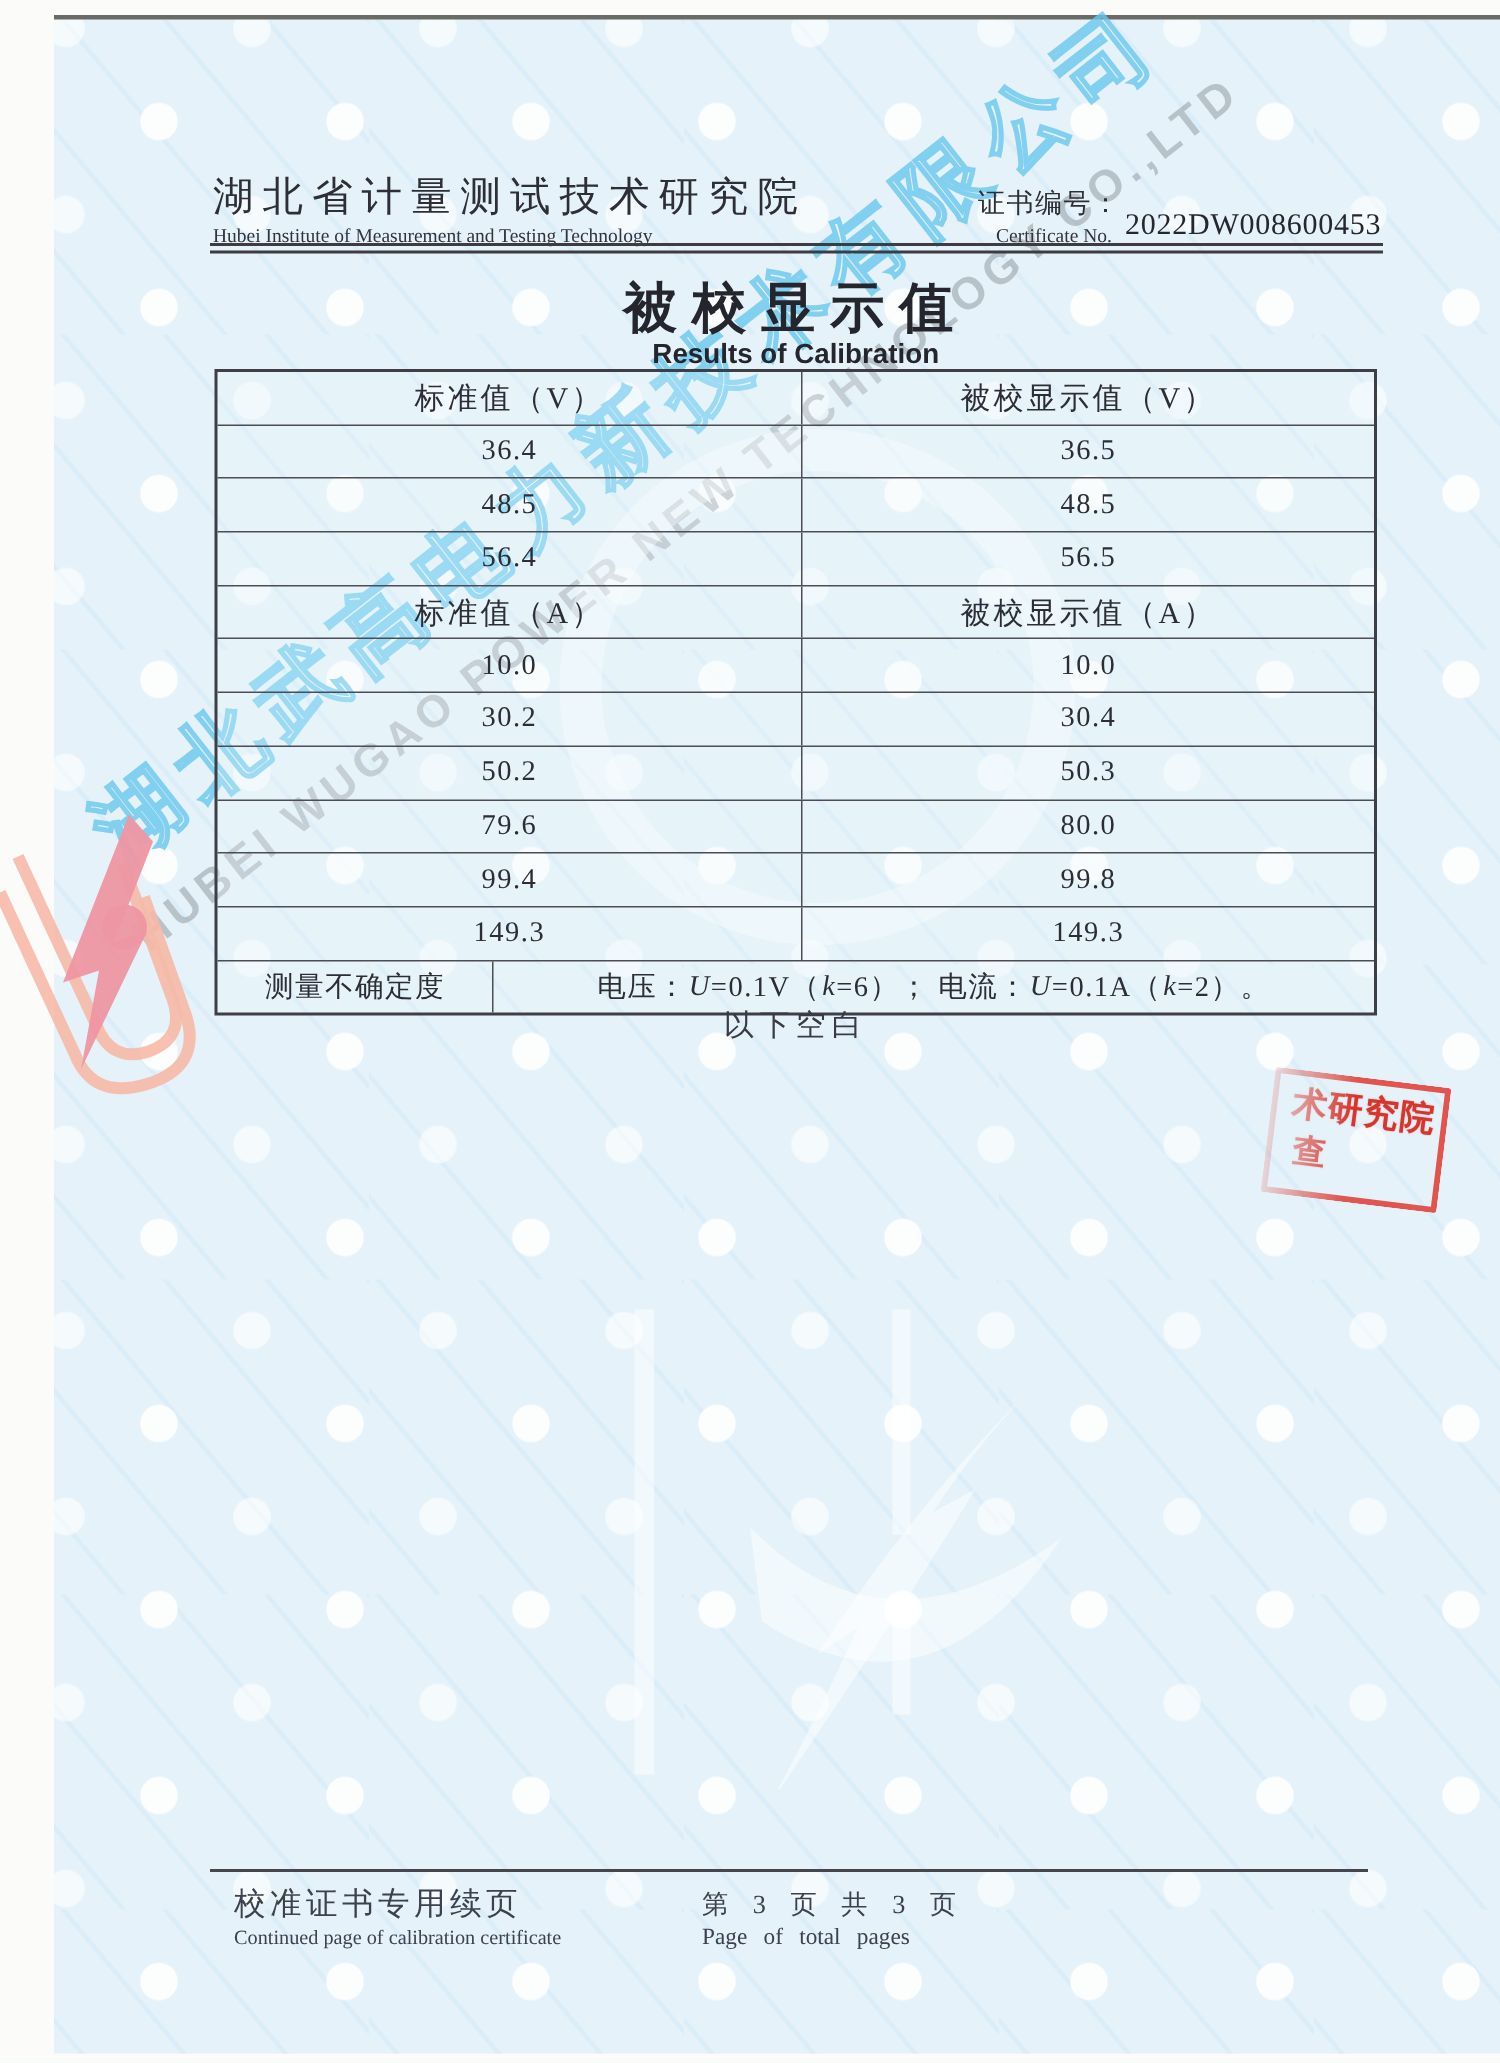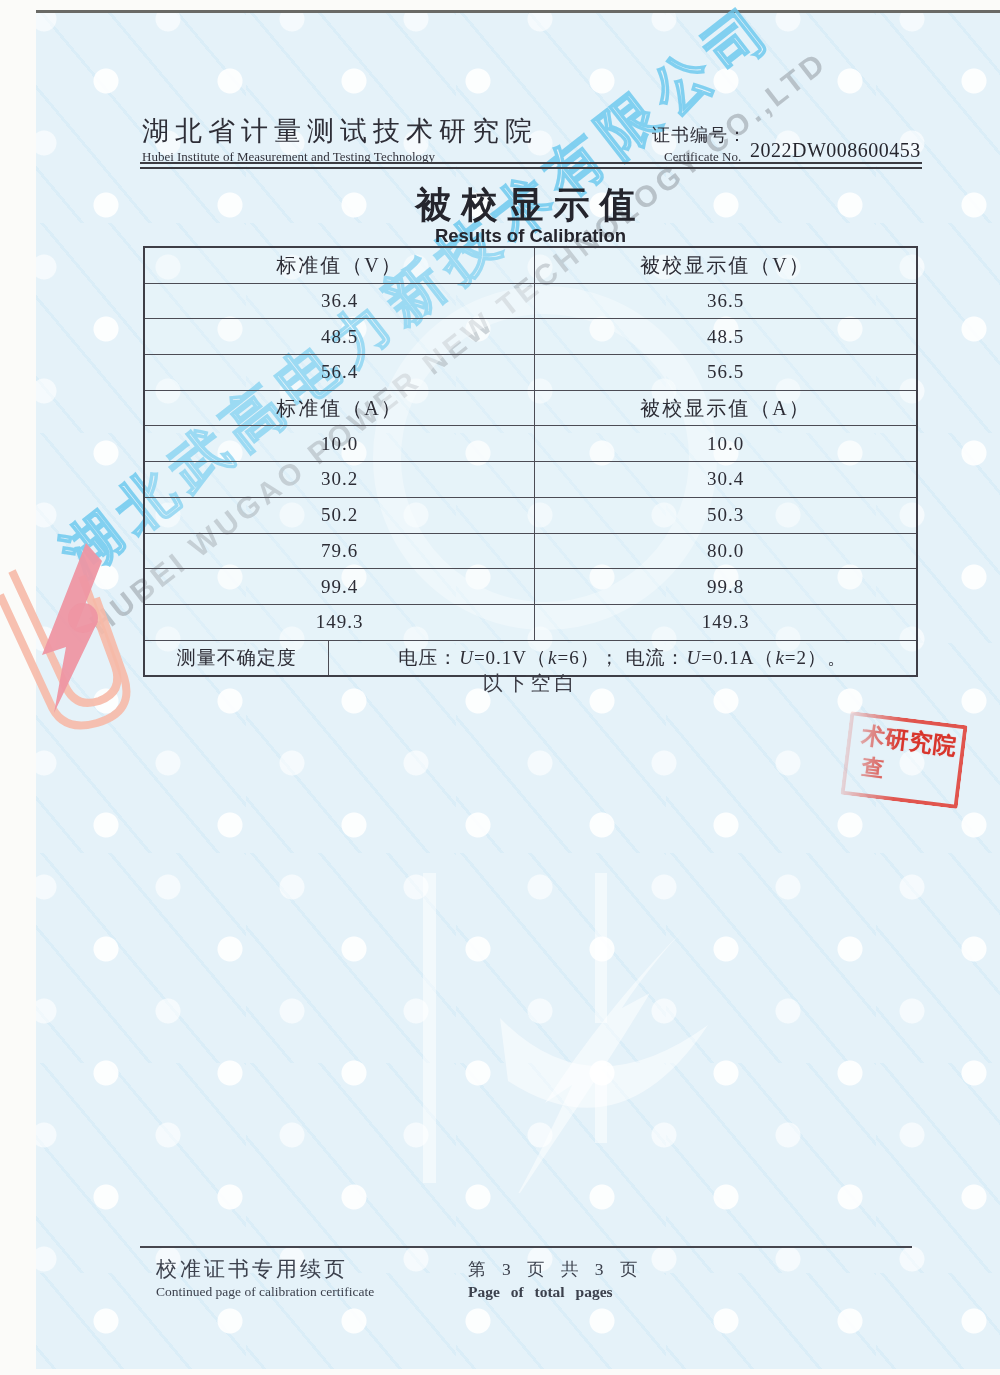--- a/index.html
+++ b/index.html
@@ -60,21 +60,21 @@
     -webkit-mask-image:linear-gradient(90deg, rgba(0,0,0,.18), #000 46%);
     mask-image:linear-gradient(90deg, rgba(0,0,0,.18), #000 46%);
   }
   .stamp-line1{text-align:right;font-size:23px;font-weight:bold;letter-spacing:1px;margin:3px 4px 0 0;text-shadow:0 0 1px rgba(223,50,40,.55);}
   .stamp-line2{font-size:22px;font-weight:bold;margin:1px 0 0 14px;text-shadow:0 0 1px rgba(223,50,40,.55);}
   
   .foot-rule{left:104px;top:1233px;width:772px;border-top:2px solid #46464e;}
   .foot-left-cn{left:120px;top:1242px;font-size:21px;letter-spacing:3px;color:#3c414d;}
   .foot-left-en{left:120px;top:1271px;font-size:13.5px;color:#3c414d;}
   .foot-page-cn{left:432px;top:1244px;font-size:17.5px;letter-spacing:6px;color:#3c414d;}
-  .foot-page-en{left:432px;top:1270px;font-size:15.5px;word-spacing:7px;color:#3c414d;font-weight:bold;}
+  .foot-page-en{left:432px;top:1270px;font-size:15.5px;word-spacing:7px;color:#3c414d;}
 </style>
 </head>
 <body>
 
 <div class="page">
   <div class="paper">
 
     <div class="abs wm-cn">湖北武高电力新技术有限公司</div>
     <div class="abs wm-en">HUBEI WUGAO POWER NEW TECHNOLOGY CO.,LTD</div>
 

